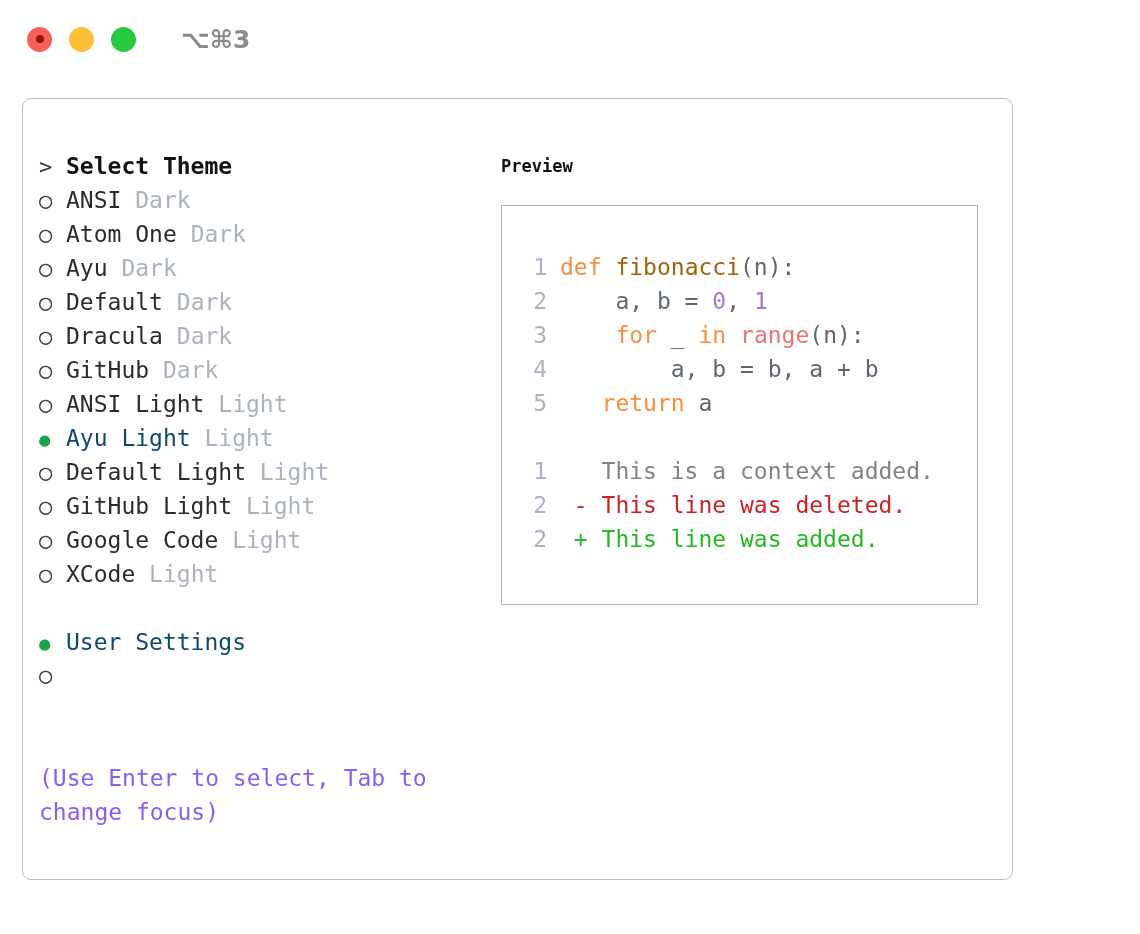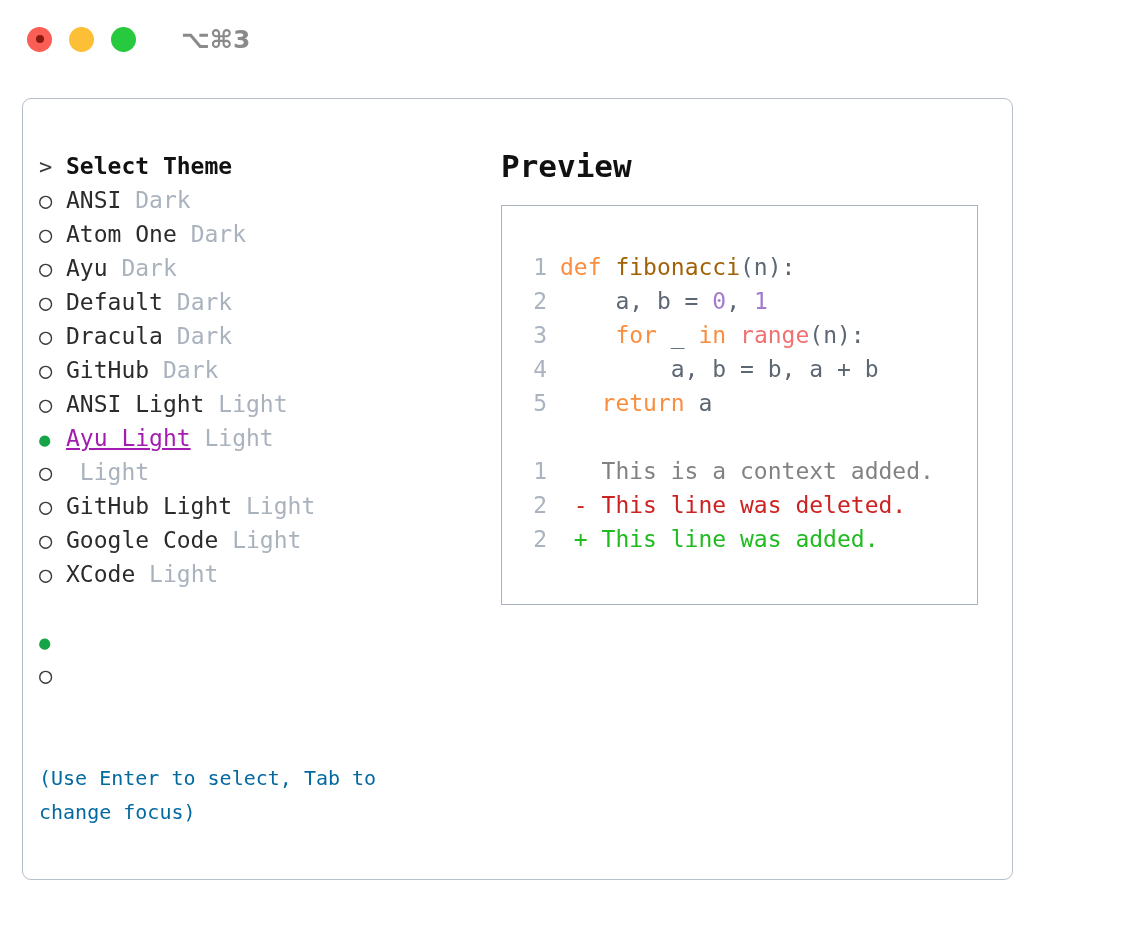--- a/index.html
+++ b/index.html
@@ -89,45 +89,45 @@
     display: inline-block;
     width: 27px;
     flex: 0 0 27px;
     color: #3b3b3b;
     font-size: 22px;
   }
   .marker.filled { color: #16a546; font-size: 19px; }
   .marker.blank  { color: transparent; }
 
   .label { color: #2b2b2b; }
-  .label.selected { color: #a21caf; text-decoration: underline; }
+  .label.selected { color: #0c4a6e; }
   .label.heading  { color: #111111; font-weight: 700; }
   .suffix { color: #a9b2bd; }
 
   .section-gap { height: 34px; }
 
   #hint {
     position: absolute;
     left: 16px; top: 662px;
     width: 410px;
-    font-size: 20px;
-    line-height: 34px;
-    color: #0369a1;
+    font-size: 23px;
+    line-height: 34px;
+    color: #8b5cf6;
     white-space: pre-wrap;
   }
 
   
   #right-col {
     position: absolute;
     left: 478px; top: 50px;
     width: 500px;
   }
 
   #preview-title {
-    font-size: 31px;
+    font-size: 17px;
     font-weight: 700;
     color: #111111;
     line-height: 34px;
   }
 
   #preview-box {
     margin-top: 22px;
     width: 477px;
     height: 400px;
     border: 1.6px solid #a9b3c0;
@@ -194,30 +194,30 @@
       </div>
       <div id="theme-list">
           <div class="row"><span class="marker">○</span><span class="label">ANSI</span><span class="suffix"> Dark</span></div>
           <div class="row"><span class="marker">○</span><span class="label">Atom One</span><span class="suffix"> Dark</span></div>
           <div class="row"><span class="marker">○</span><span class="label">Ayu</span><span class="suffix"> Dark</span></div>
           <div class="row"><span class="marker">○</span><span class="label">Default</span><span class="suffix"> Dark</span></div>
           <div class="row"><span class="marker">○</span><span class="label">Dracula</span><span class="suffix"> Dark</span></div>
           <div class="row"><span class="marker">○</span><span class="label">GitHub</span><span class="suffix"> Dark</span></div>
           <div class="row"><span class="marker">○</span><span class="label">ANSI Light</span><span class="suffix"> Light</span></div>
           <div class="row"><span class="marker filled">●</span><span class="label selected">Ayu Light</span><span class="suffix"> Light</span></div>
-          <div class="row"><span class="marker">○</span><span class="suffix"> Light</span></div>
+          <div class="row"><span class="marker">○</span><span class="label">Default Light</span><span class="suffix"> Light</span></div>
           <div class="row"><span class="marker">○</span><span class="label">GitHub Light</span><span class="suffix"> Light</span></div>
           <div class="row"><span class="marker">○</span><span class="label">Google Code</span><span class="suffix"> Light</span></div>
           <div class="row"><span class="marker">○</span><span class="label">XCode</span><span class="suffix"> Light</span></div>
         </div>
 
       <div class="section-gap"></div>
 
       <div id="apply-list">
-          <div class="row"><span class="marker filled">●</span></div>
+          <div class="row"><span class="marker filled">●</span><span class="label selected">User Settings</span></div>
           <div class="row"><span class="marker">○</span></div>
         </div>
     </div>
 
     <div id="hint">(Use Enter to select, Tab to change focus)</div>
 
     <div id="right-col">
       <div id="preview-title">Preview</div>
       <div id="preview-box">
         <div id="code-block">

